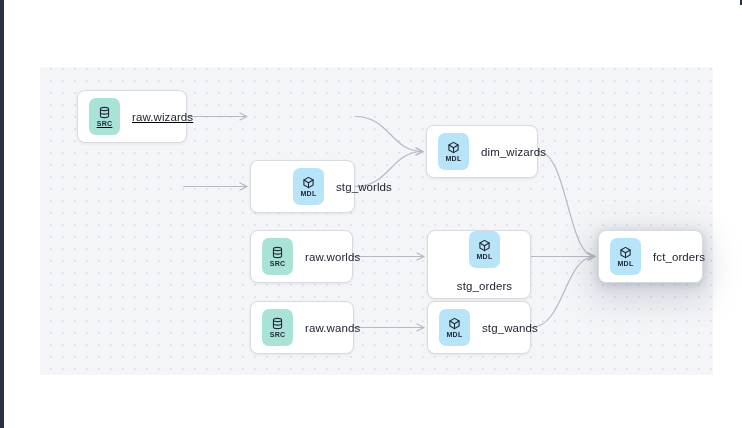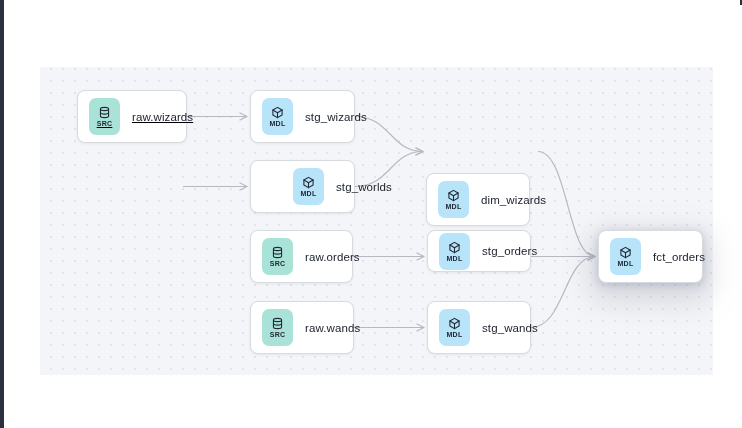--- a/index.html
+++ b/index.html
@@ -107,49 +107,35 @@
           <ellipse cx="12" cy="5.5" rx="7.5" ry="3"></ellipse>
           <path d="M4.5 5.5v6.5c0 1.66 3.36 3 7.5 3s7.5-1.34 7.5-3V5.5"></path>
           <path d="M4.5 12v6.5c0 1.66 3.36 3 7.5 3s7.5-1.34 7.5-3V12"></path>
         </svg>
       </span>
 
       <span class="badge-label">SRC</span>
     </div>
     <span class="node-label">raw.wizards</span>
   </div>
-    <div class="node model" style="left: 210px; top: 23px; width: 105px; height: 53px;">
-    <div class="badge">
-
-      <span class="icon icon-model">
-        <svg viewBox="0 0 24 24" width="13" height="13" fill="none" stroke="currentColor" stroke-width="2" stroke-linecap="round" stroke-linejoin="round">
-          <path d="M12 2.5l8.5 4.9v9.2L12 21.5l-8.5-4.9V7.4z"></path>
-          <path d="M3.5 7.4L12 12.3l8.5-4.9"></path>
-          <path d="M12 12.3v9.2"></path>
-        </svg>
-      </span>
-      <span class="badge-label">MDL</span>
-    </div>
-    <span class="node-label">stg_wizards</span>
-  </div>
     <div class="node model" style="left: 210px; top: 93px; width: 105px; height: 53px; padding-left: 42px;">
     <div class="badge">
 
       <span class="icon icon-model">
         <svg viewBox="0 0 24 24" width="13" height="13" fill="none" stroke="currentColor" stroke-width="2" stroke-linecap="round" stroke-linejoin="round">
           <path d="M12 2.5l8.5 4.9v9.2L12 21.5l-8.5-4.9V7.4z"></path>
           <path d="M3.5 7.4L12 12.3l8.5-4.9"></path>
           <path d="M12 12.3v9.2"></path>
         </svg>
       </span>
       <span class="badge-label">MDL</span>
     </div>
     <span class="node-label">stg_worlds</span>
   </div>
-    <div class="node model" style="left: 386px; top: 58px; width: 104px; height: 53px; margin-top: 48px;">
+    <div class="node model" style="left: 386px; top: 58px; width: 112px; height: 53px;">
     <div class="badge">
 
       <span class="icon icon-model">
         <svg viewBox="0 0 24 24" width="13" height="13" fill="none" stroke="currentColor" stroke-width="2" stroke-linecap="round" stroke-linejoin="round">
           <path d="M12 2.5l8.5 4.9v9.2L12 21.5l-8.5-4.9V7.4z"></path>
           <path d="M3.5 7.4L12 12.3l8.5-4.9"></path>
           <path d="M12 12.3v9.2"></path>
         </svg>
       </span>
       <span class="badge-label">MDL</span>
@@ -161,23 +147,23 @@
       <span class="icon icon-source">
         <svg viewBox="0 0 24 24" width="13" height="13" fill="none" stroke="currentColor" stroke-width="2" stroke-linecap="round" stroke-linejoin="round">
           <ellipse cx="12" cy="5.5" rx="7.5" ry="3"></ellipse>
           <path d="M4.5 5.5v6.5c0 1.66 3.36 3 7.5 3s7.5-1.34 7.5-3V5.5"></path>
           <path d="M4.5 12v6.5c0 1.66 3.36 3 7.5 3s7.5-1.34 7.5-3V12"></path>
         </svg>
       </span>
 
       <span class="badge-label">SRC</span>
     </div>
-    <span class="node-label">raw.orders</span>
-  </div>
-    <div class="node model" style="left: 387px; top: 163px; width: 104px; height: 42px;">
+    <span class="node-label">raw.worlds</span>
+  </div>
+    <div class="node model" style="left: 387px; top: 163px; width: 104px; height: 69px; flex-direction: column;">
     <div class="badge">
 
       <span class="icon icon-model">
         <svg viewBox="0 0 24 24" width="13" height="13" fill="none" stroke="currentColor" stroke-width="2" stroke-linecap="round" stroke-linejoin="round">
           <path d="M12 2.5l8.5 4.9v9.2L12 21.5l-8.5-4.9V7.4z"></path>
           <path d="M3.5 7.4L12 12.3l8.5-4.9"></path>
           <path d="M12 12.3v9.2"></path>
         </svg>
       </span>
       <span class="badge-label">MDL</span>

